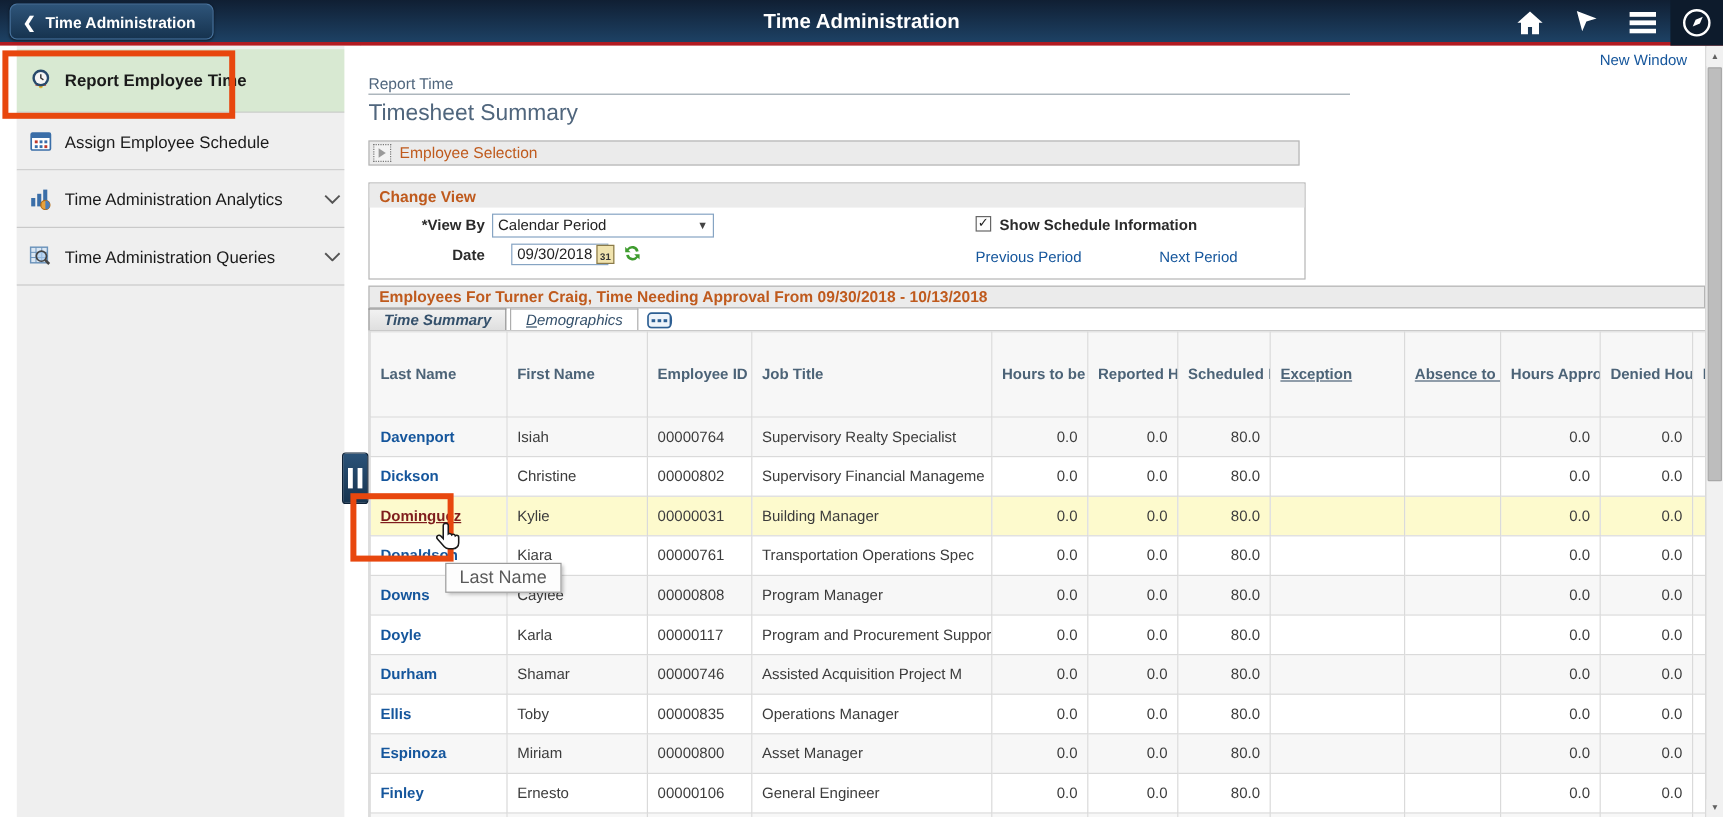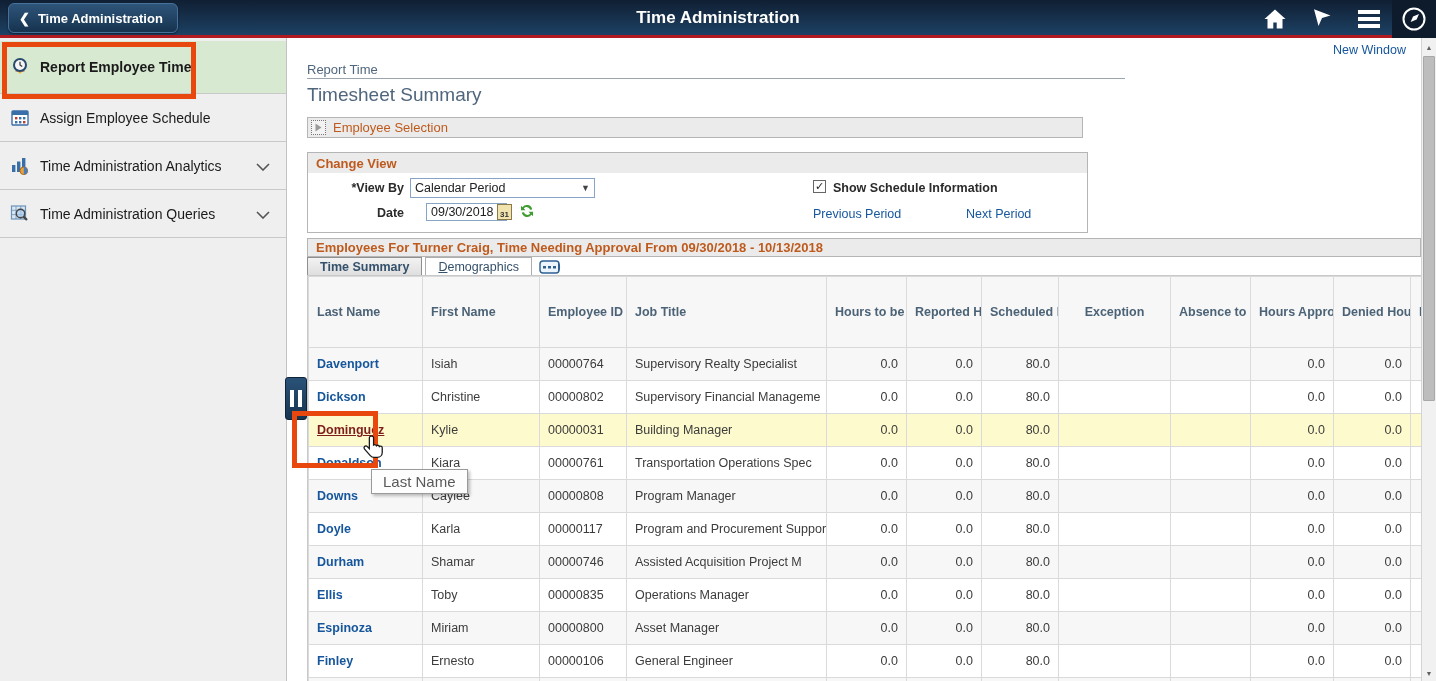--- a/index.html
+++ b/index.html
@@ -15,21 +15,21 @@
   .back-btn { position:absolute; left:8px; top:3px; height:30px; padding:0 14px 0 10px;
     background:linear-gradient(#2e5479,#16334f); border:1px solid #47719b; border-radius:6px;
     color:#fff; font-size:13px; font-weight:bold; font-family:inherit; display:flex; align-items:center; gap:8px;
     box-shadow:0 1px 2px rgba(0,0,0,.5); cursor:pointer; }
   .back-chevron { font-size:13px; font-weight:bold; }
   .header-icons { position:absolute; right:0; top:0; height:38px; display:flex; align-items:center; }
   .hicon { width:47px; height:38px; display:flex; align-items:center; justify-content:center; cursor:pointer; }
   .hicon.navbar-sq { background:#0d1b2c; width:44px; }
 
   
-  .sidebar { position:absolute; left:0; top:38px; width:287px; height:643px;
+  .sidebar { position:absolute; left:14px; top:38px; width:287px; height:643px;
     background:#efefef; border-right:1px solid #c2c2c2; padding-top:3px; }
   .sb-item { position:relative; height:48px; border-bottom:1px solid #c9c9c9;
     display:flex; align-items:center; padding:0 10px; cursor:pointer; background:#efefef; }
   .sb-item.sel { background:#d8e9d2; height:53px; }
   .sb-item.sel .sb-label { font-weight:bold; }
   .sb-icon { width:22px; height:20px; margin-right:8px; display:inline-flex; align-items:center; }
   .sb-label { font-size:14px; color:#1a1a1a; }
   .sb-chev { position:absolute; right:16px; top:50%; transform:translateY(-50%); }
 
   
@@ -90,21 +90,21 @@
     border-top:1px solid #c9c9c9; border-left:1px solid #c9c9c9; }
   table.grid { border-collapse:collapse; table-layout:fixed; width:1114px; }
   .grid th, .grid td { border:1px solid #dadada; font-size:12.5px; padding:2px 8px; overflow:hidden; white-space:nowrap; }
   .grid thead tr { height:71px; background:#f7f7f7; }
   .grid th { font-weight:bold; color:#4c6377; vertical-align:middle; }
   .grid tbody tr { height:33px; background:#fff; }
   .grid tbody tr.shade { background:#f7f7f7; }
   .grid tbody tr.hl { background:#fdfacd; }
   .grid tbody tr.partial { height:8px; }
   .grid td { color:#3c3c3c; }
-  .a-l { text-align:left; } .a-r { text-align:right; } .a-c { text-align:center; }
+  .a-l { text-align:left; } .a-r { text-align:right; } .a-c { text-align:left;text-decoration:underline; }
   .lname { color:#15569c; cursor:pointer;font-weight:bold; }
   .lname.hov { color:#7f1d1d; text-decoration:underline; }
 
   
   .vscroll { position:absolute; right:0; top:38px; width:15px; height:643px; background:#f1f1f1;
     border-left:1px solid #d4d4d4; z-index:4; }
   .sb-btn { position:absolute; left:0; width:14px; height:15px; background:#f1f1f1; color:#606060;
     font-size:7px; text-align:center; line-height:15px; cursor:pointer; }
   .sb-btn.up { top:2px; } .sb-btn.down { bottom:0; }
   .sb-thumb { position:absolute; left:1px; top:18px; width:12px; height:345px; background:#bdbdbd;
@@ -257,21 +257,21 @@
         <span class="cv-check">✓</span>
         <span class="cv-checklabel">Show Schedule Information</span>
         <a class="cv-link link-prev">Previous Period</a>
         <a class="cv-link link-next">Next Period</a>
       </div>
     </section>
 
     <div class="groupbox-header employees-header">Employees For Turner Craig, Time Needing Approval From 09/30/2018 - 10/13/2018</div>
 
     <div class="tabsbar">
-      <div id="tabs" style="display:flex;">
+      <div id="tabs" style="display:flex;font-style:italic;">
           <div class="tab active">
             <span class="lbl">Time Summary</span>
           </div>
           <div class="tab">
             <span class="lbl">Demographics</span>
           </div>
         </div>
       <span class="colicon">
         <svg width="24" height="14" viewBox="0 0 24 14">
           <rect x="1" y="1" width="19" height="12" rx="3" fill="#eef4fb" stroke="#2d5f93" stroke-width="1.4"></rect>

